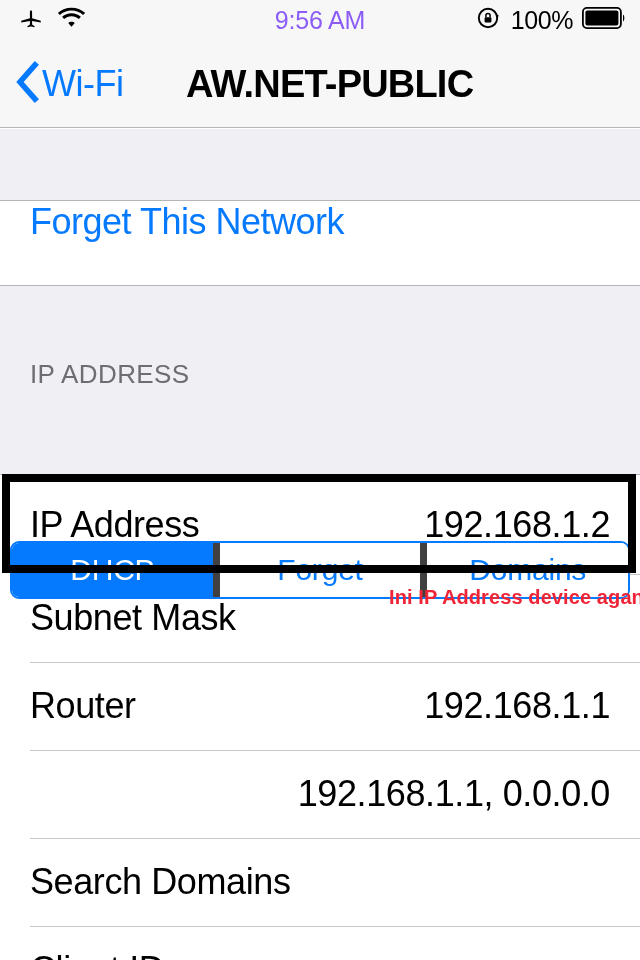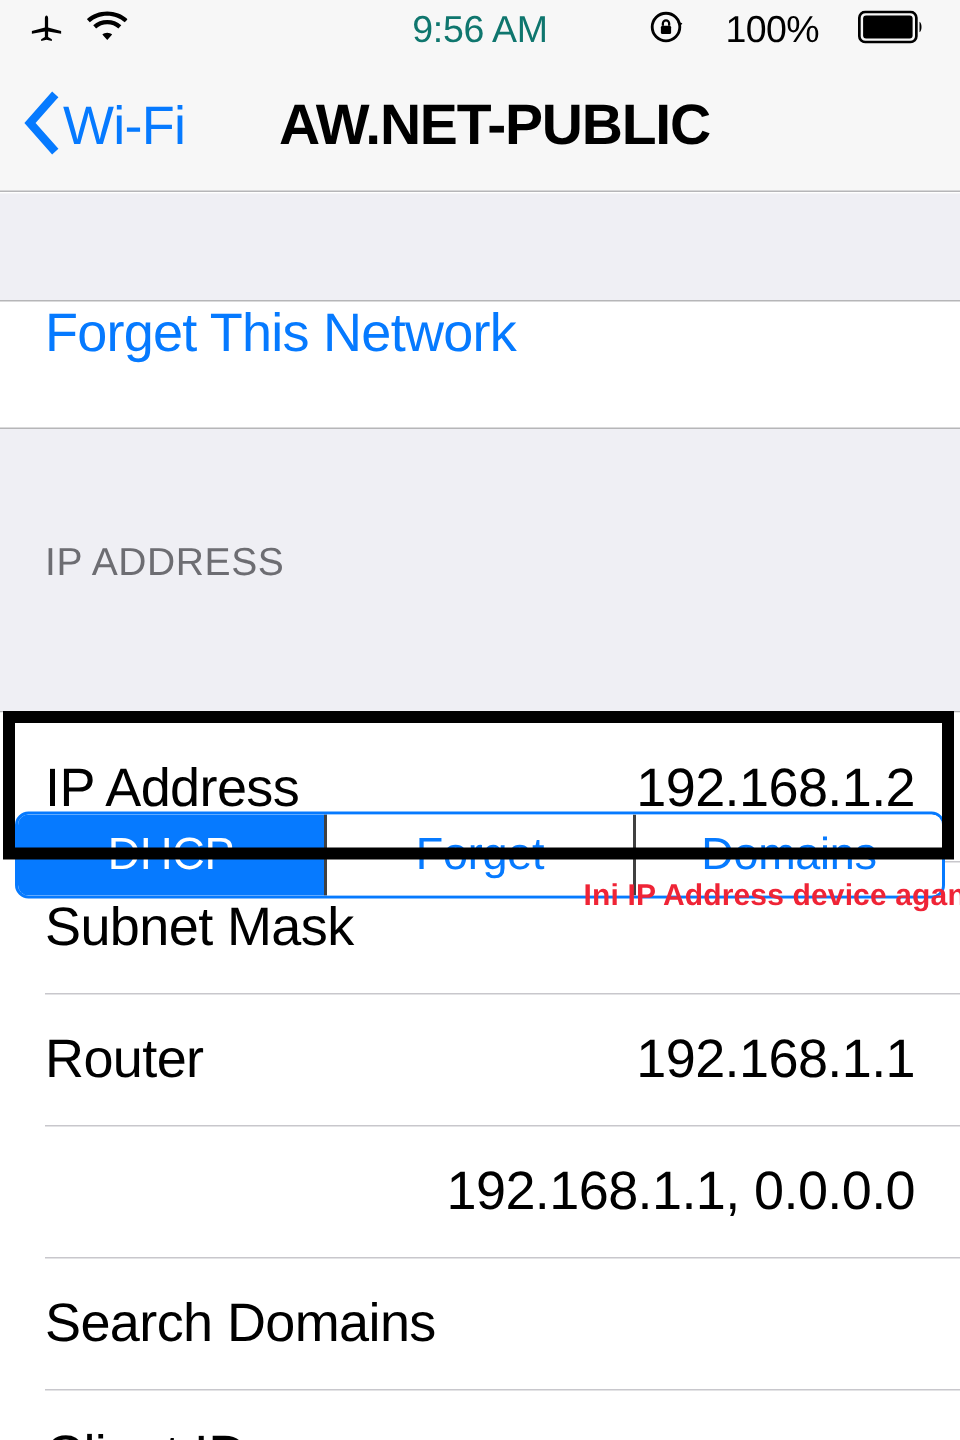--- a/index.html
+++ b/index.html
@@ -21,23 +21,23 @@
   #status-bar {
     position: absolute; left: 0; top: 0;
     width: 640px; height: 40px;
     background: #f7f7f7;
     display: flex; align-items: center;
   }
   .sb-left { position: absolute; left: 18px; top: 0; height: 40px;
              display: flex; align-items: center; gap: 14px; }
   .sb-center { position: absolute; left: 0; top: 0; width: 640px; height: 40px;
                display: flex; align-items: center; justify-content: center; }
-  .sb-right { position: absolute; right: 24px; top: 0; height: 40px;
-              display: flex; align-items: center; gap: 26px; }
-  #status-time { font-size: 25px; font-weight: 500; color: #0f766e; letter-spacing: -0.2px; }
+  .sb-right { position: absolute; right: 14px; top: 0; height: 40px;
+              display: flex; align-items: center; gap: 9px; }
+  #status-time { font-size: 25px; font-weight: 500; color: #8b5cf6; letter-spacing: -0.2px; }
   #battery-percent { font-size: 25px; font-weight: 400; color: #000; letter-spacing: -0.4px; }
   .sb-icon { display: block; }
 
   
   #nav-bar {
     position: absolute; left: 0; top: 40px;
     width: 640px; height: 88px;
     background: #f7f7f7;
     border-bottom: 1px solid #b6b6b8;
   }
@@ -90,21 +90,21 @@
     border: 2px solid #067aff;
     border-radius: 9px;
     overflow: hidden;
     background: #ffffff;
     z-index: 3;
   }
   .segment {
     flex: 1 1 0;
     display: flex; align-items: center; justify-content: center;
     font-size: 30px; color: #067aff;
-    border-right: 2px solid #404040;
+    border-right: 7px solid #404040;
     background: #ffffff;
     cursor: pointer;
     letter-spacing: -0.2px;
   }
   .segment:last-child { border-right: none; }
   .segment.selected { background: #067aff; color: #ffffff; }
 
   
   #ip-table {
     position: absolute; left: 0; top: 345px;

